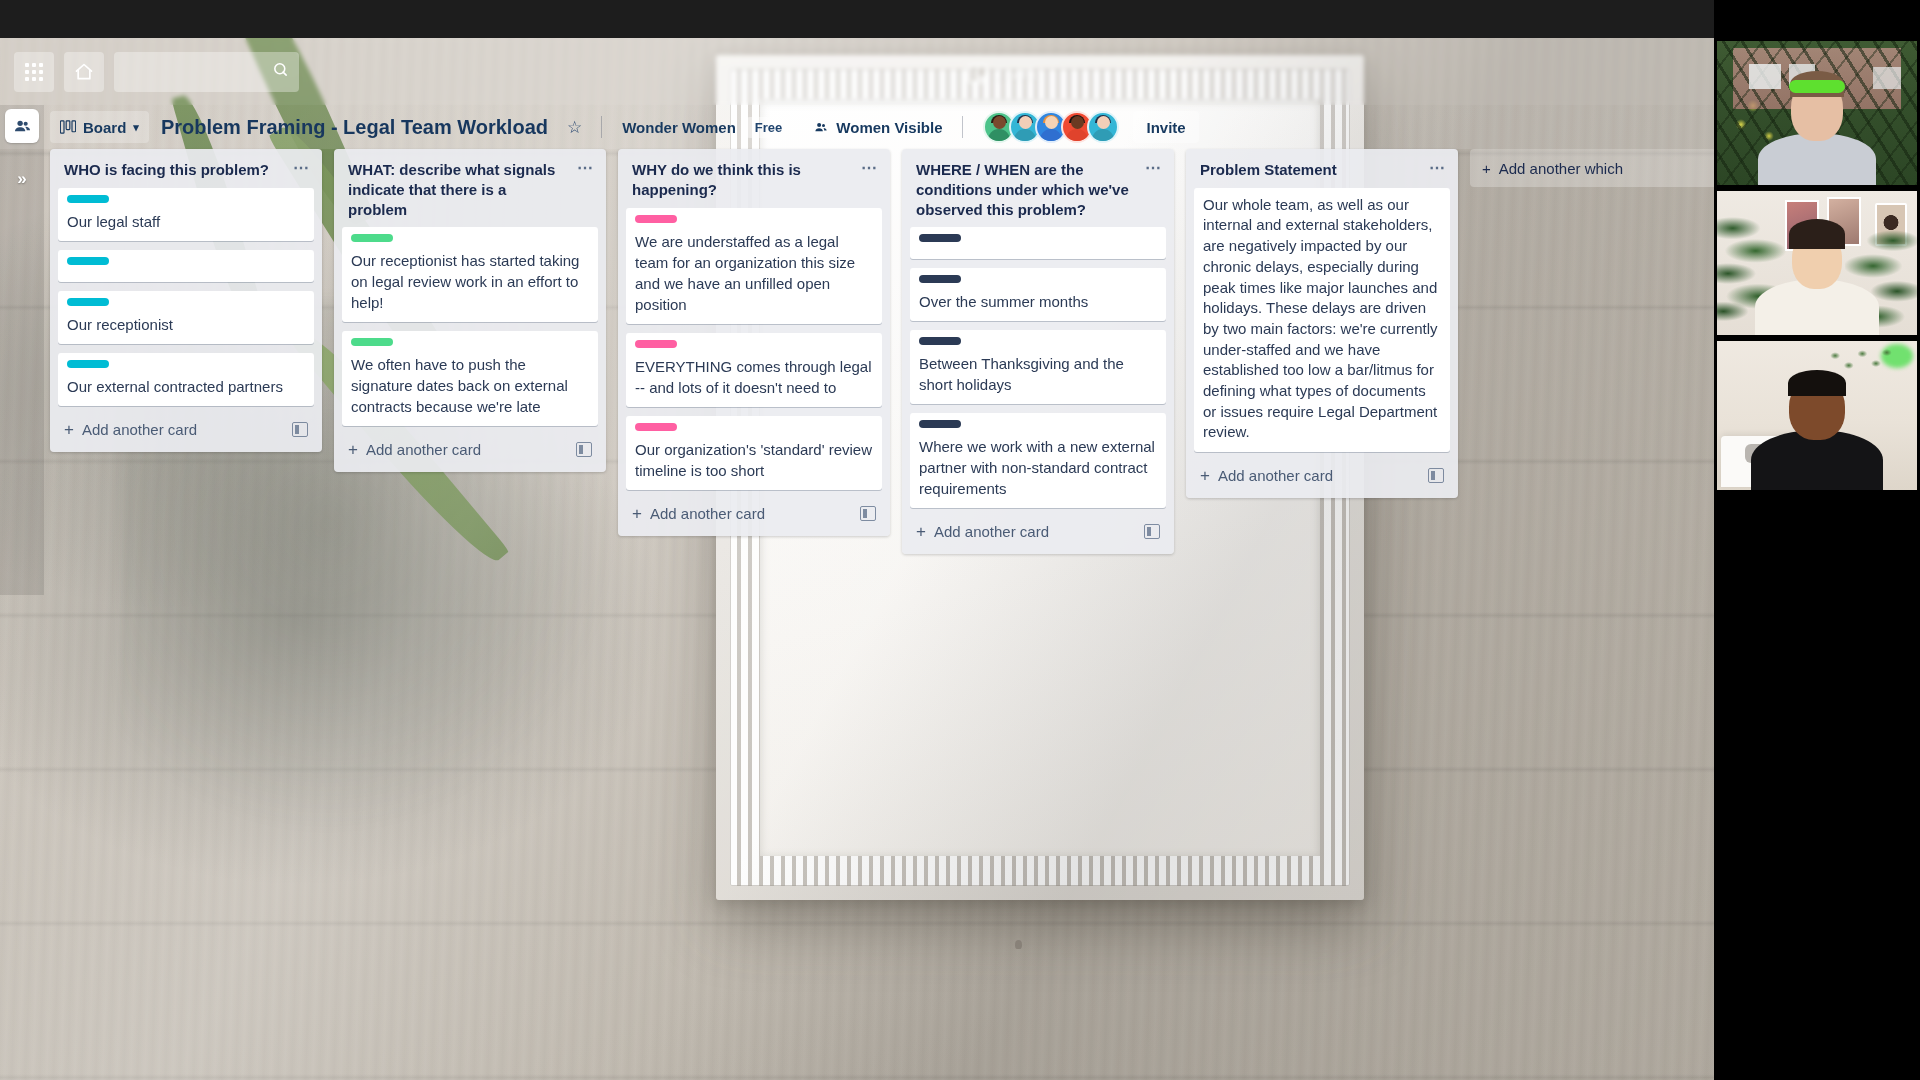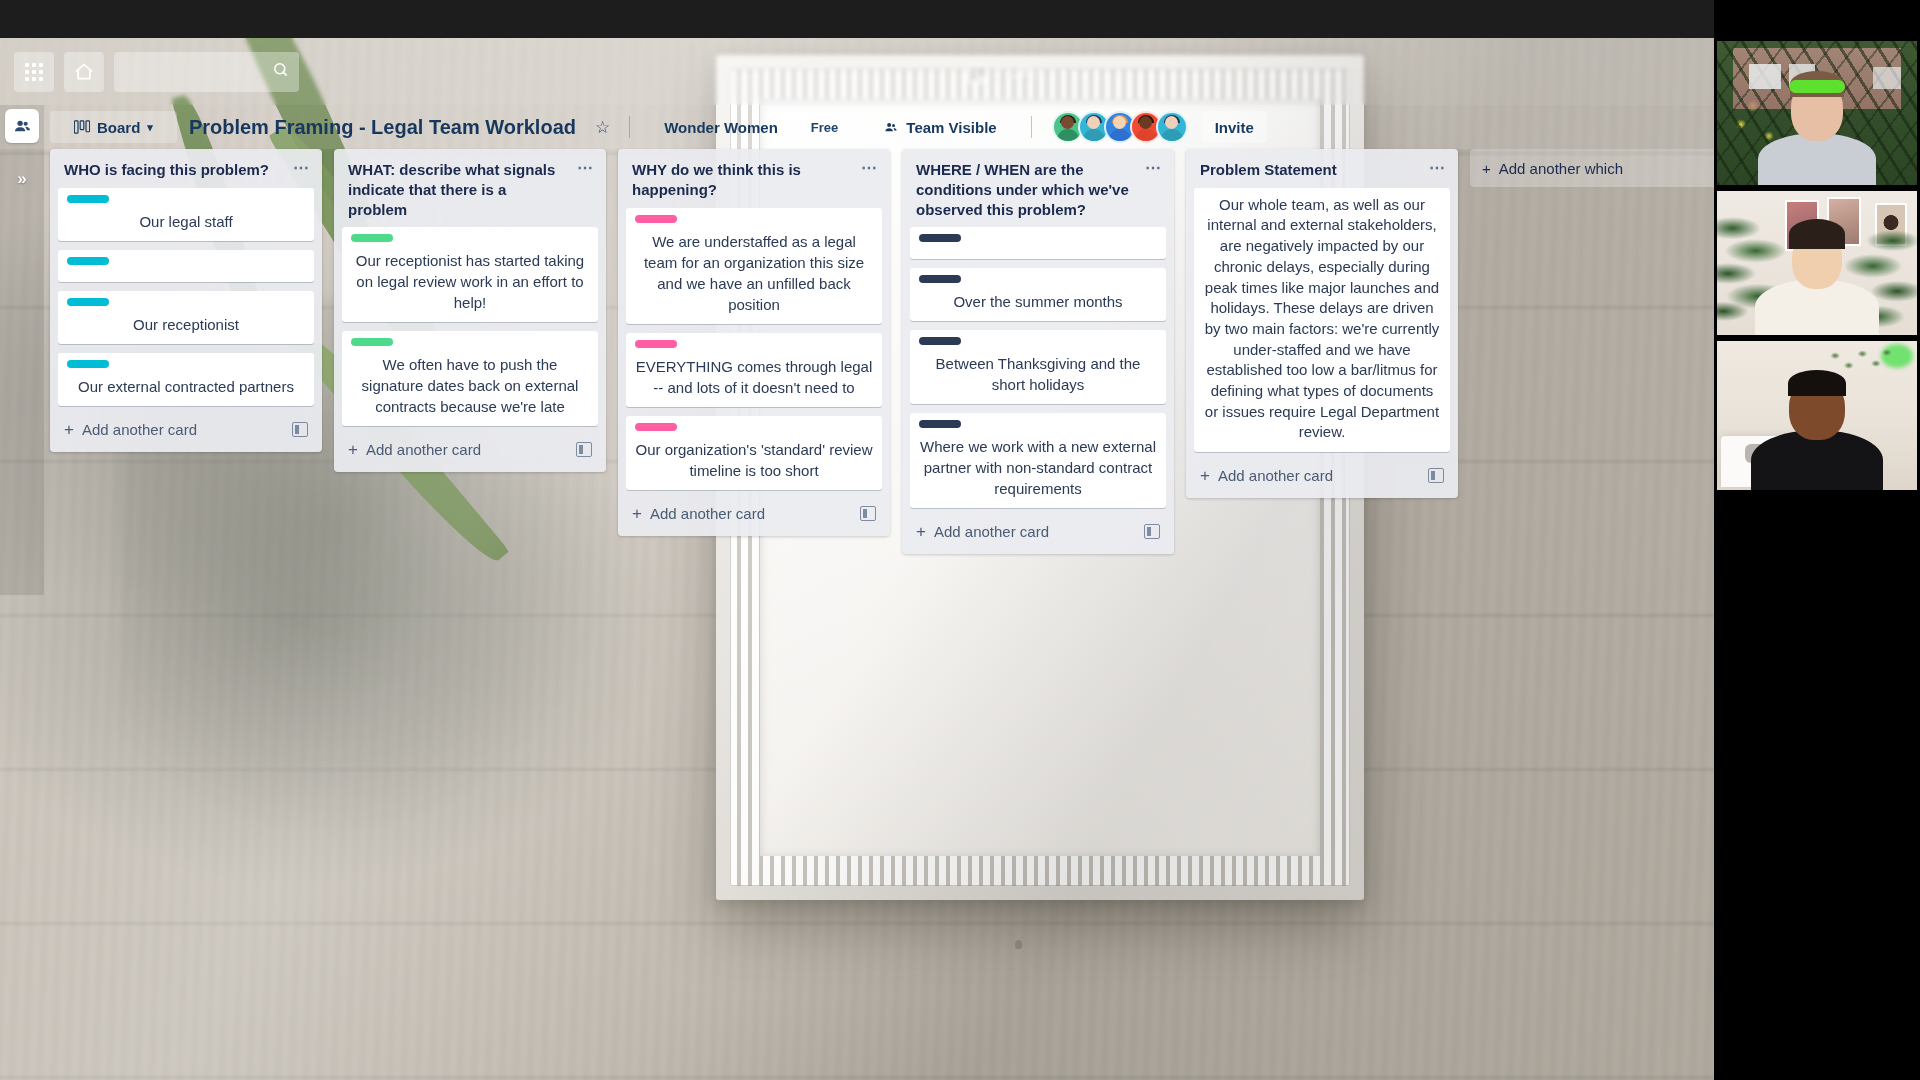--- a/index.html
+++ b/index.html
@@ -135,21 +135,21 @@
   }
   .rail-btn {
     width:34px; height:34px; border-radius:6px; background:#fff;
     display:flex; align-items:center; justify-content:center; cursor:pointer;
     box-shadow:0 1px 2px rgba(0,0,0,.22);
   }
   .rail-chev { color:#fff; font-size:17px; font-weight:700; cursor:pointer;
                text-shadow:0 1px 2px rgba(0,0,0,.35); }
 
   .hdr-chip {
-    display:flex; align-items:center; gap:7px; height:32px; padding:0 24px;
+    display:flex; align-items:center; gap:7px; height:32px; padding:0 10px;
     border-radius:4px; background: rgba(255,255,255,0.26);
     color:#17395f; font-size:15px; font-weight:700; cursor:pointer;
     white-space:nowrap;
   }
   .hdr-chip.plain { background: transparent; }
   .board-title {
     font-size: 20px; font-weight: 700; color:#17375e; margin-left:12px; margin-right:10px;
     white-space:nowrap;
   }
   .star { font-size:17px; color:#2c4a72; cursor:pointer; padding:0 9px; }
@@ -190,21 +190,20 @@
   .list-title {
     font-size: 15px; font-weight: 700; color:#1b2a4e; line-height:1.32;
     padding: 2px 4px 8px 6px; display:flex; justify-content:space-between; gap:8px;
   }
   .list-title .dots { color:#5a6c87; font-size:16px; line-height:1; cursor:pointer;
                       flex:0 0 auto; letter-spacing:1px; }
   .card {
     background:#fff; border-radius:3px; padding:7px 9px 9px 9px; margin-bottom:9px;
     box-shadow: 0 1px 0 rgba(9,30,66,0.22);
     cursor:pointer;
-    text-align:center;
   }
   .lbl { width:42px; height:8px; border-radius:4px; margin-bottom:8px; }
   .card-text { font-size:15px; color:#2b3a55; line-height:1.40; }
   .card-text.tight { line-height:1.38; }
   .add-card {
     display:flex; align-items:center; justify-content:space-between;
     padding: 6px 6px 6px 6px; color:#4a5b75; font-size:15px; cursor:pointer;
   }
   .add-card .left { display:flex; align-items:center; gap:8px; }
   .add-card .plus { font-size:17px; line-height:1; }
@@ -415,21 +414,21 @@
         <span>Wonder Women</span>
       </div>
       <div class="free-badge">Free</div>
       <div class="hdr-chip" style="margin-left:12px;">
         <svg width="16" height="15" viewBox="0 0 24 24" fill="#17395f">
           <circle cx="9" cy="8" r="3.2"></circle>
           <circle cx="16" cy="8.8" r="2.4"></circle>
           <path d="M3 18c0-3.2 2.7-5 6-5s6 1.8 6 5z"></path>
           <path d="M16 12.6c2.8 0 5 1.5 5 4h-3.9c0-1.6-.4-3-1.1-4z"></path>
         </svg>
-        <span>Team Visible</span>
+        <span>Women Visible</span>
       </div>
       <div class="vdiv"></div>
 
       <div class="avatars">
         <div class="av" style="background:#4cc38a;">
           <span class="hair" style="background:#2a1a12;"></span>
           <span class="head" style="background:#7a4a2e;"></span>
           <span class="body" style="background:#2f8f63;"></span>
         </div>
         <div class="av" style="background:#33b6d6;">
@@ -512,21 +511,21 @@
         </div>
       </div>
 
       <div class="list">
         <div class="list-title">
           <span>WHY do we think this is happening?</span>
           <span class="dots">⋯</span>
         </div>
         <div class="card">
           <div class="lbl" style="background:#ff5fa2;"></div>
-          <div class="card-text">We are understaffed as a legal team for an organization this size and we have an unfilled back position</div>
+          <div class="card-text">We are understaffed as a legal team for an organization this size and we have an unfilled open position</div>
         </div>
         <div class="card">
           <div class="lbl" style="background:#ff5fa2;"></div>
           <div class="card-text">EVERYTHING comes through legal -- and lots of it doesn't need to</div>
         </div>
         <div class="card">
           <div class="lbl" style="background:#ff5fa2;"></div>
           <div class="card-text">Our organization's 'standard' review timeline is too short</div>
         </div>
         <div class="add-card">

